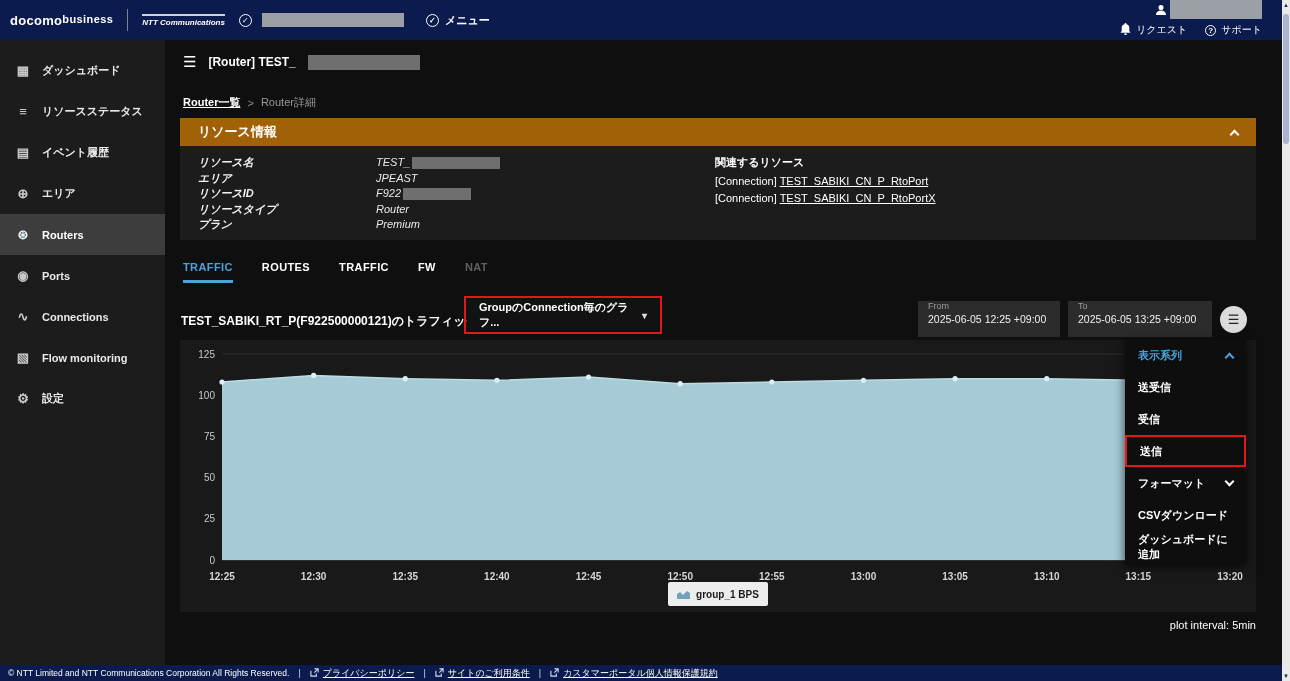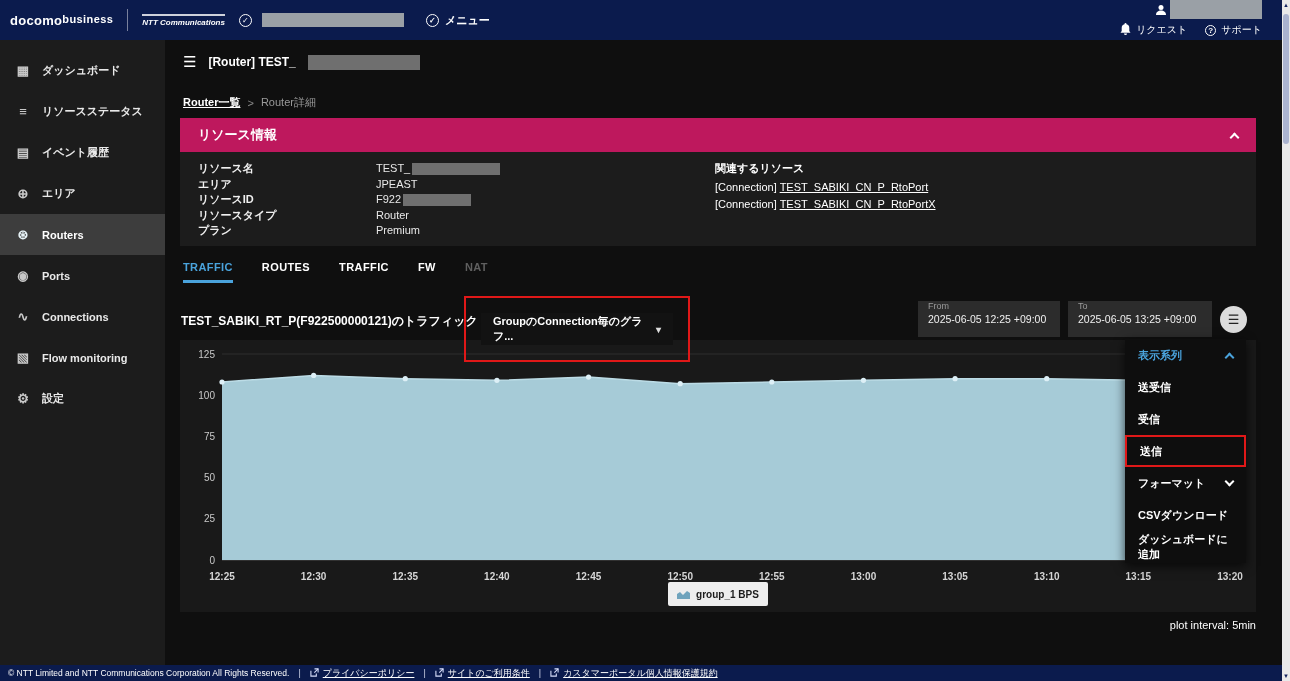--- a/index.html
+++ b/index.html
@@ -44,47 +44,47 @@
   .page-title { font-size:12px; font-weight:bold; }
   .title-redacted { width:112px; height:15px; background:#6f6f6f; }
 
   .breadcrumb { position:absolute; left:183px; top:95px; font-size:11px; display:flex; gap:7px; align-items:center; }
   .bc-parent { color:#fff; font-weight:bold; text-decoration:underline; cursor:pointer; }
   .bc-sep { color:#8a8a8a; }
   .bc-current { color:#9a9a9a; }
 
   
   .resource-panel { position:absolute; left:180px; top:118px; width:1076px; }
-  .panel-header { height:34px; background:#be185d; display:flex; align-items:center; justify-content:space-between;
+  .panel-header { height:28px; background:#a16207; display:flex; align-items:center; justify-content:space-between;
                   padding:0 18px; cursor:pointer; }
   .panel-title { font-size:13px; font-weight:bold; }
   .chev { display:inline-block; width:7px; height:7px; border-right:2px solid currentColor; border-bottom:2px solid currentColor; }
   .chev.up { transform:rotate(-135deg); margin-top:4px; }
   .chev.down { transform:rotate(45deg); margin-bottom:3px; }
   .panel-body { position:relative; background:#1c1c1c; height:94px; }
   .fields { position:absolute; left:18px; top:9px; }
-  .field-row { display:flex; font-size:11px; line-height:15.5px; }
+  .field-row { display:flex; font-size:11px; line-height:15.5px;font-style:italic; }
   .field-label { width:178px; font-weight:bold; color:#f0f0f0; }
   .field-value { color:#e8e8e8; display:flex; align-items:center; gap:2px; }
   .value-redacted { display:inline-block; width:88px; height:12px; background:#6f6f6f; }
   .value-redacted.small { width:68px; }
   .related { position:absolute; left:535px; top:9px; font-size:11px; }
   .related-title { font-weight:bold; margin-bottom:3px; }
   .related-row { line-height:17px; }
   .related-link { color:#fff; text-decoration:underline; cursor:pointer; }
 
   
   .tabs { position:absolute; left:183px; top:261px; display:flex; gap:29px; }
   .tab { font-size:11px; font-weight:bold; letter-spacing:.4px; padding-bottom:7px; color:#fff; cursor:pointer; }
   .tab.active { color:var(--accent-blue, #4aa3dc); border-bottom:3px solid var(--accent-blue, #4aa3dc); }
   .tab.disabled { color:#5f5f5f; cursor:default; }
 
   
   .traffic-title { position:absolute; left:181px; top:313px; font-size:12px; font-weight:bold; }
-  .select-red-box { position:absolute; left:464px; top:296px; border:2px solid var(--annotation-red, #e01818); padding:15px; z-index:8; }
+  .select-red-box { position:absolute; left:464px; top:296px; border:2px solid var(--annotation-red, #e01818); padding:1px; z-index:8; }
   .group-select { width:192px; height:32px; background:#121212; display:flex; align-items:center; justify-content:space-between;
                   padding:0 12px; font-size:11px; font-weight:bold; cursor:pointer; }
   .caret { font-size:10px; color:#ddd; margin-left:8px; }
   .dt-box { position:absolute; top:301px; height:36px; background:#2c2c2c; padding:0 10px; cursor:pointer; }
   .dt-from { left:918px; width:142px; }
   .dt-to { left:1068px; width:144px; }
   .dt-label { font-size:9px; color:#9a9a9a; }
   .dt-value { font-size:10.5px; color:#f0f0f0; margin-top:2px; }
   .chart-menu-btn { position:absolute; left:1220px; top:306px; width:27px; height:27px; border-radius:50%;
                     background:#dcdcdc; color:#222; display:flex; align-items:center; justify-content:center;

